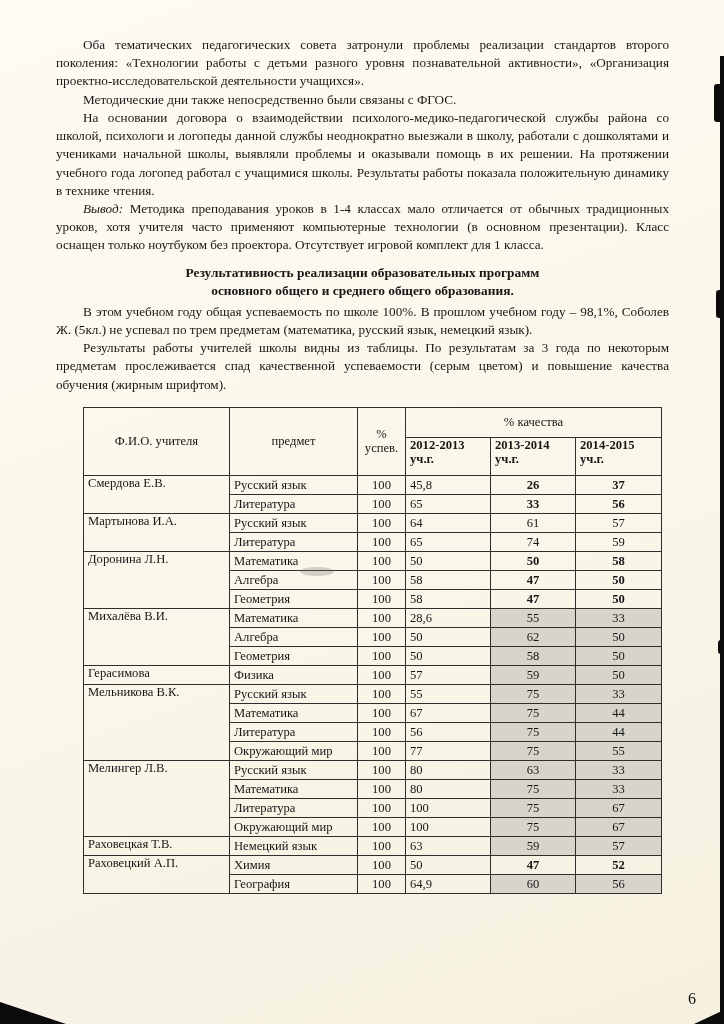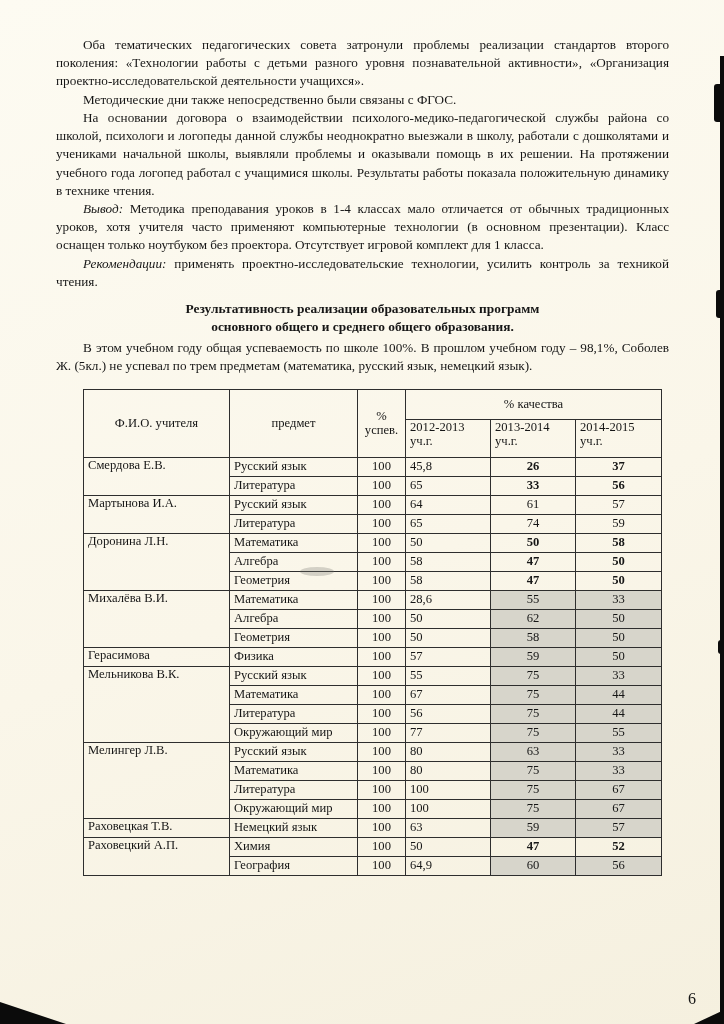--- a/index.html
+++ b/index.html
@@ -8,21 +8,21 @@
         background:linear-gradient(160deg,#fdfbf2 0%,#faf6e9 55%,#f5f0df 100%);}
   .content{position:absolute;left:56px;top:36px;width:613px;}
   .body-p{font-size:13.2px;line-height:1.38;text-align:justify;text-indent:27px;margin:0;}
   .lead{font-style:italic;}
   .heading{margin-top:9px;margin-bottom:3px;text-align:center;font-weight:bold;font-size:13.4px;line-height:1.35;}
   table.results{border-collapse:collapse;table-layout:fixed;width:578px;margin:13px 0 0 27px;font-size:12.6px;}
   table.results th,table.results td{border:1px solid #2e2e2e;padding:0 4px;line-height:1.15;}
   thead th{font-weight:normal;text-align:center;vertical-align:middle;}
   thead tr.r1{height:30px;}
   thead tr.r2{height:38px;}
-  th.c-year{text-align:left;vertical-align:top;padding-top:3px;padding-left:6px;}
+  th.c-year{text-align:left;vertical-align:top;padding-top:3px;padding-left:6px;font-weight:bold;}
   tbody td{height:18px;}
   td.td-teacher{vertical-align:top;padding-top:1px;padding-left:6px;}
   td.td-subject{padding-left:6px;}
   td.td-pass{text-align:center;}
   td.td-year0{padding-left:12px;}
   td.td-year1,td.td-year2{text-align:center;}
   td.bold{font-weight:bold;margin-left:48px;}
   td.gray{background:var(--shade,#d7d5cb);}
   .pagenum{position:absolute;right:28px;bottom:16px;font-size:16px;}
   .artifact{position:absolute;background:#0b0b0b;}
@@ -39,28 +39,28 @@
 </style>
 </head>
 <body>
 
 <div class="page">
   <div class="content">
     <p class="body-p">Оба тематических педагогических совета затронули проблемы реализации стандартов второго поколения: «Технологии работы с детьми разного уровня познавательной активности», «Организация проектно-исследовательской деятельности учащихся».</p>
     <p class="body-p">Методические дни также непосредственно были связаны с ФГОС.</p>
     <p class="body-p">На основании договора о взаимодействии психолого-медико-педагогической службы района со школой, психологи и логопеды данной службы неоднократно выезжали в школу, работали с дошколятами и учениками начальной школы, выявляли проблемы и оказывали помощь в их решении. На протяжении учебного года логопед работал с учащимися школы. Результаты работы показала положительную динамику в технике чтения.</p>
     <p class="body-p"><span class="lead">Вывод:</span> <span>Методика преподавания уроков в 1-4 классах мало отличается от обычных традиционных уроков, хотя учителя часто применяют компьютерные технологии (в основном презентации). Класс оснащен только ноутбуком без проектора. Отсутствует игровой комплект для 1 класса.</span></p>
-    <p class="body-p"><span class="lead">Рекомендации:</span> <span>применять проектно-исследовательские технологии, усилить контроль за техникой чтения.</span></p>
 
     <div class="heading">
       <div>Результативность реализации образовательных программ</div>
       <div>основного общего и среднего общего образования.</div>
     </div>
 
     <p class="body-p">В этом учебном году общая успеваемость по школе 100%. В прошлом учебном году – 98,1%, Соболев Ж. (5кл.) не успевал по трем предметам (математика, русский язык, немецкий язык).</p>
+    <p class="body-p">Результаты работы учителей школы видны из таблицы. По результатам за 3 года по некоторым предметам прослеживается спад качественной успеваемости (серым цветом) и повышение качества обучения (жирным шрифтом).</p>
 
     <table class="results">
       <colgroup>
         <col style="width:146px">
           <col style="width:128px">
           <col style="width:48px">
         <col style="width:85px">
           <col style="width:85px">
           <col style="width:86px">
       </colgroup>

